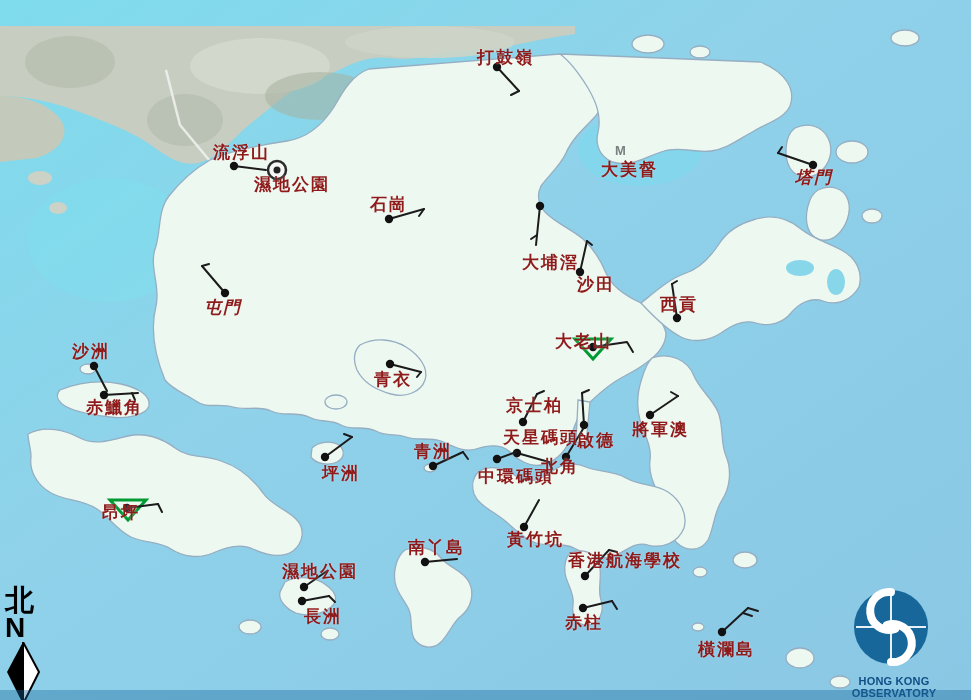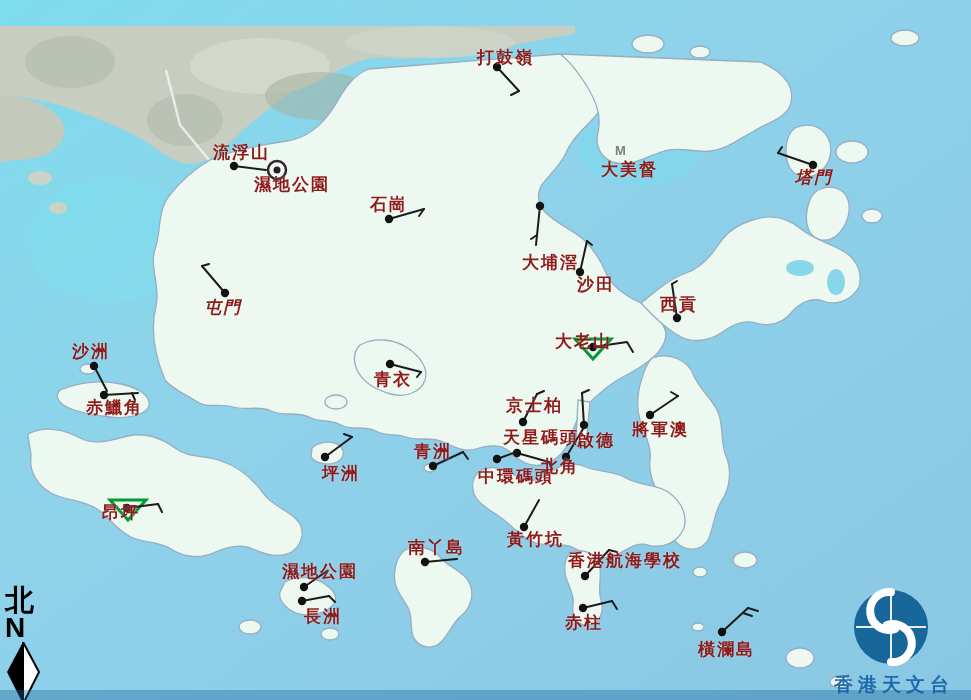--- a/index.html
+++ b/index.html
@@ -310,18 +310,17 @@
   </div>
 
   <div class="logo">
     <svg width="152" height="84">
       <circle cx="73" cy="41" r="37" fill="#17679b"></circle>
       <line x1="38" y1="41" x2="108" y2="41" stroke="#e8f1f7" stroke-width="2"></line>
       <line x1="73" y1="6" x2="73" y2="76" stroke="#e8f1f7" stroke-width="2"></line>
       <path d="M73,6 a19,19 0 1 0 4,37" stroke="#fff" stroke-width="8" fill="none" stroke-linecap="round"></path>
       <path d="M73,76 a19,19 0 1 0 -4,-37" stroke="#fff" stroke-width="8" fill="none" stroke-linecap="round"></path>
     </svg>
-    <div class="logo-zh">香港天文台</div>
     <div class="logo-en">HONG KONG OBSERVATORY</div>
   </div>
 
   <div class="footer-band"></div>
 </div>
 
 </body></html>

